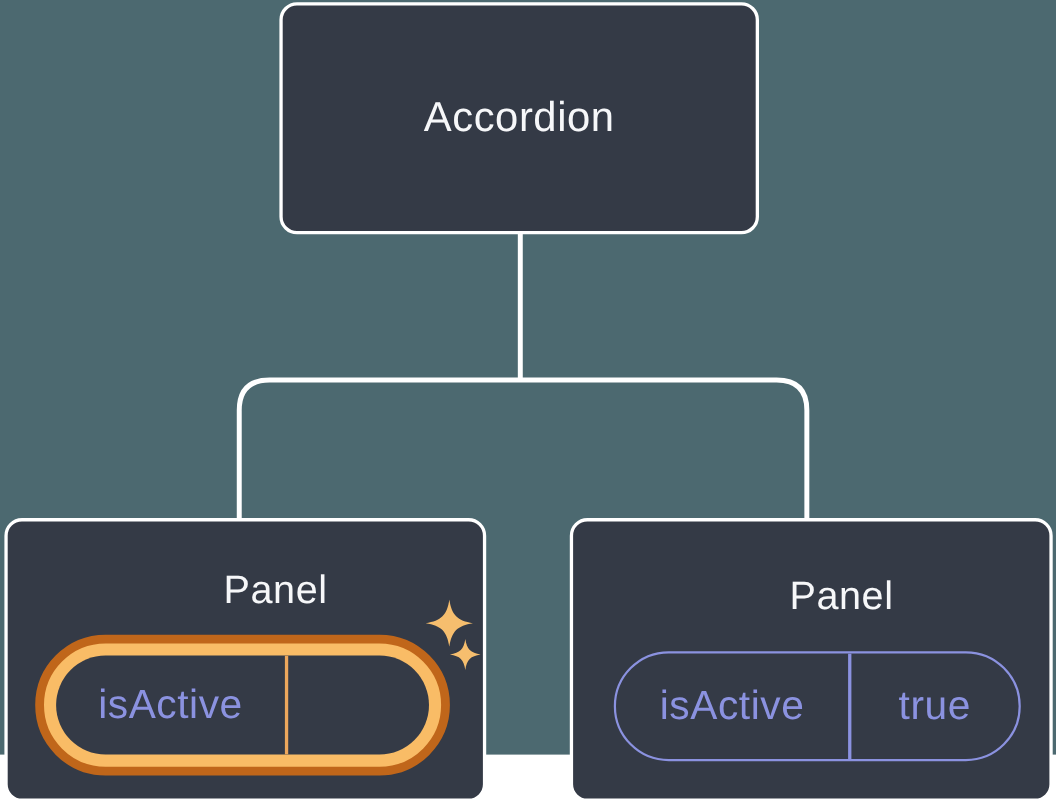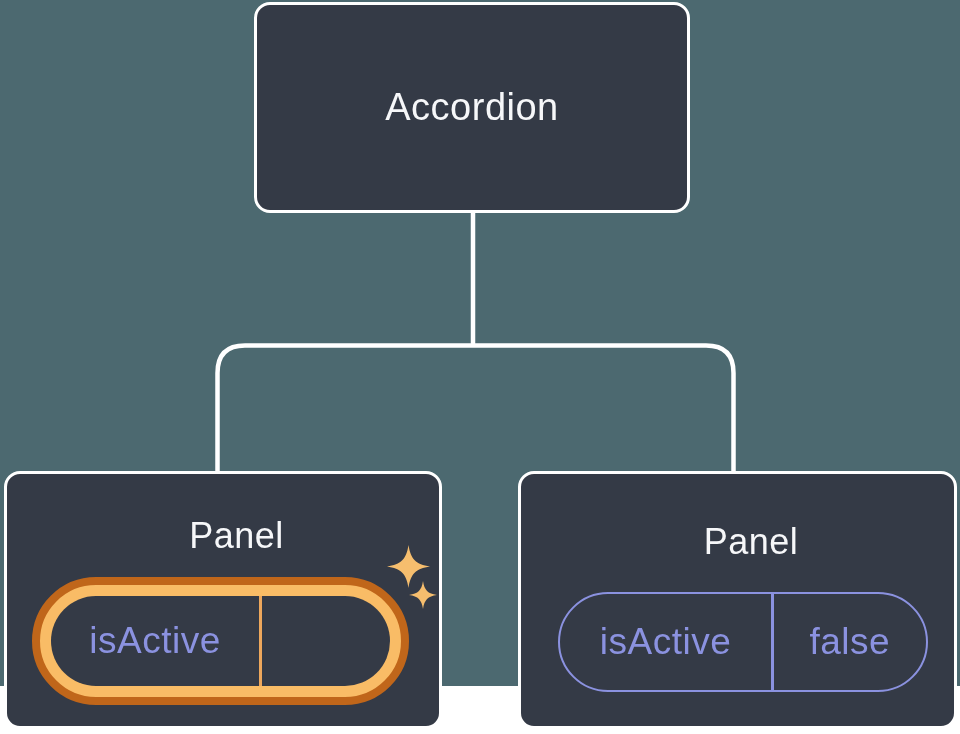--- a/index.html
+++ b/index.html
@@ -42,21 +42,21 @@
     color: var(--text-light, #F6F7F9);
     font-size: 38px;
     letter-spacing: 0.5px;
   }
 
   .node-panel-left  { left: 4px;   top: 471px; width: 438px; height: 258px; }
   .node-panel-right { left: 518px; top: 471px; width: 439px; height: 258px; }
 
   .panel-label {
     position: absolute;
-    left: 0; width: 100%;
+    left: 14px; width: 100%;
     text-align: center;
     color: var(--text-light, #F6F7F9);
     font-size: 36px;
     letter-spacing: 0.5px;
     line-height: 1;
     padding-left: 27px;
   }
   .node-panel-left  .panel-label { top: 44px; }
   .node-panel-right .panel-label { top: 50px; }
 
@@ -143,17 +143,17 @@
       <path d="M50 0 C55 33 67 45 100 50 C67 55 55 67 50 100 C45 67 33 55 0 50 C33 45 45 33 50 0 Z"></path>
     </svg>
   </div>
 
   <div class="node node-panel-right">
     <div class="panel-label">Panel</div>
 
     <div class="pill-plain">
       <span class="pill-cell pill-cell-name">isActive</span>
       <span class="pill-divider"></span>
-      <span class="pill-cell pill-cell-value">false</span>
+      <span class="pill-cell pill-cell-value">true</span>
     </div>
   </div>
 
 </div>
 
 </body></html>

